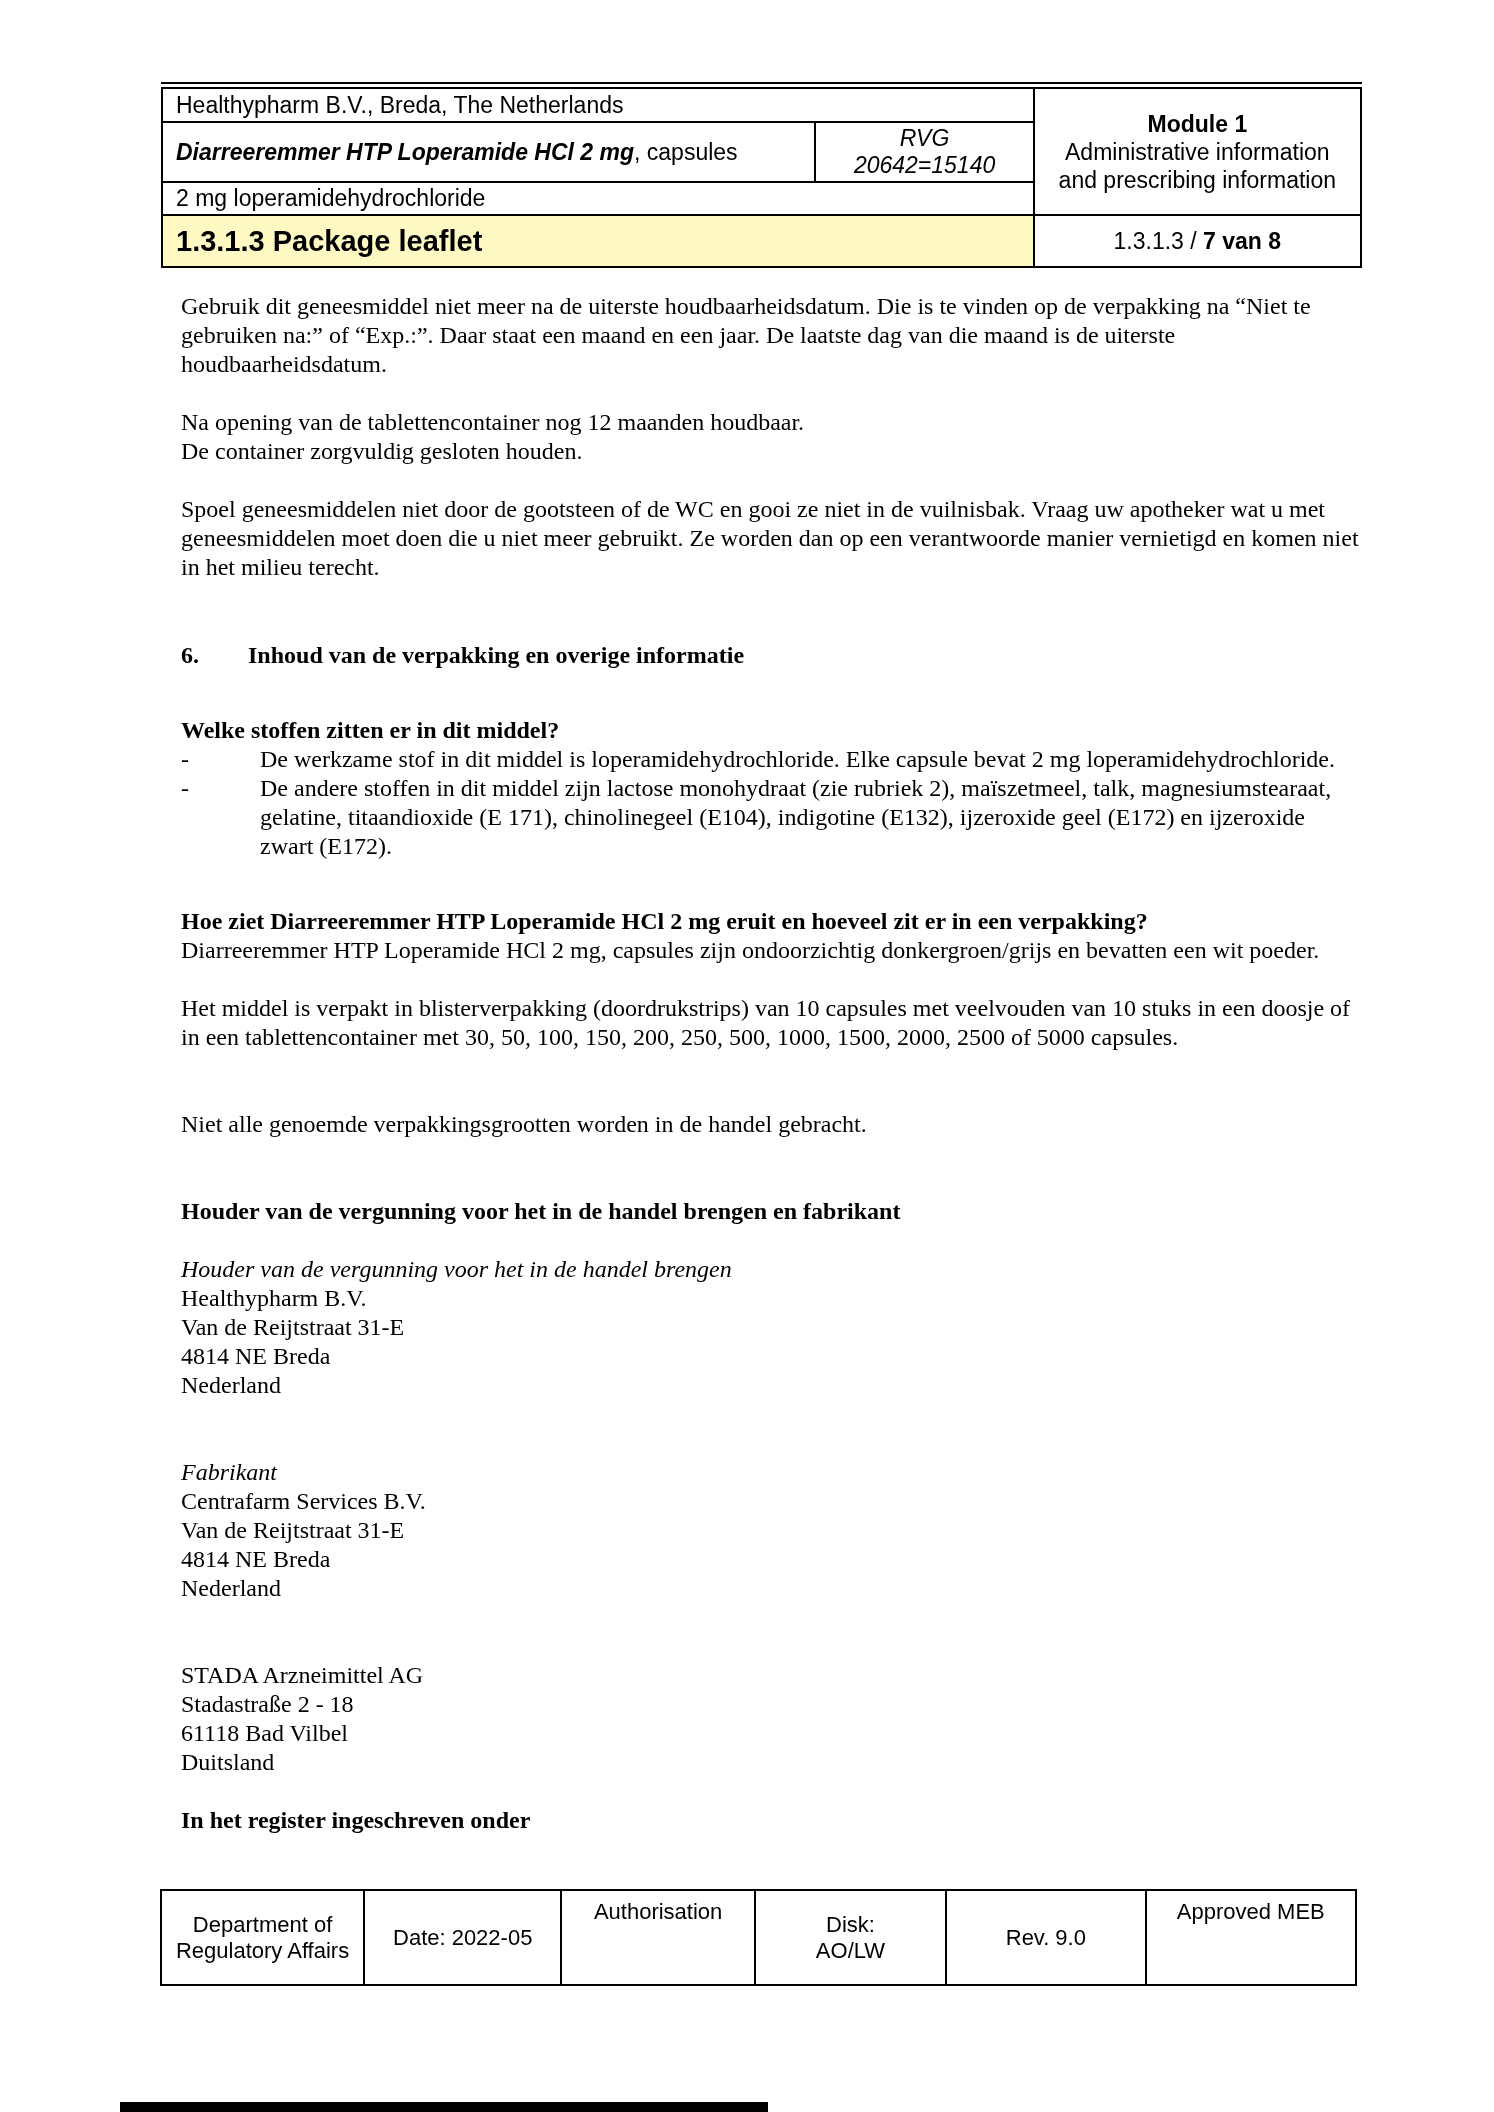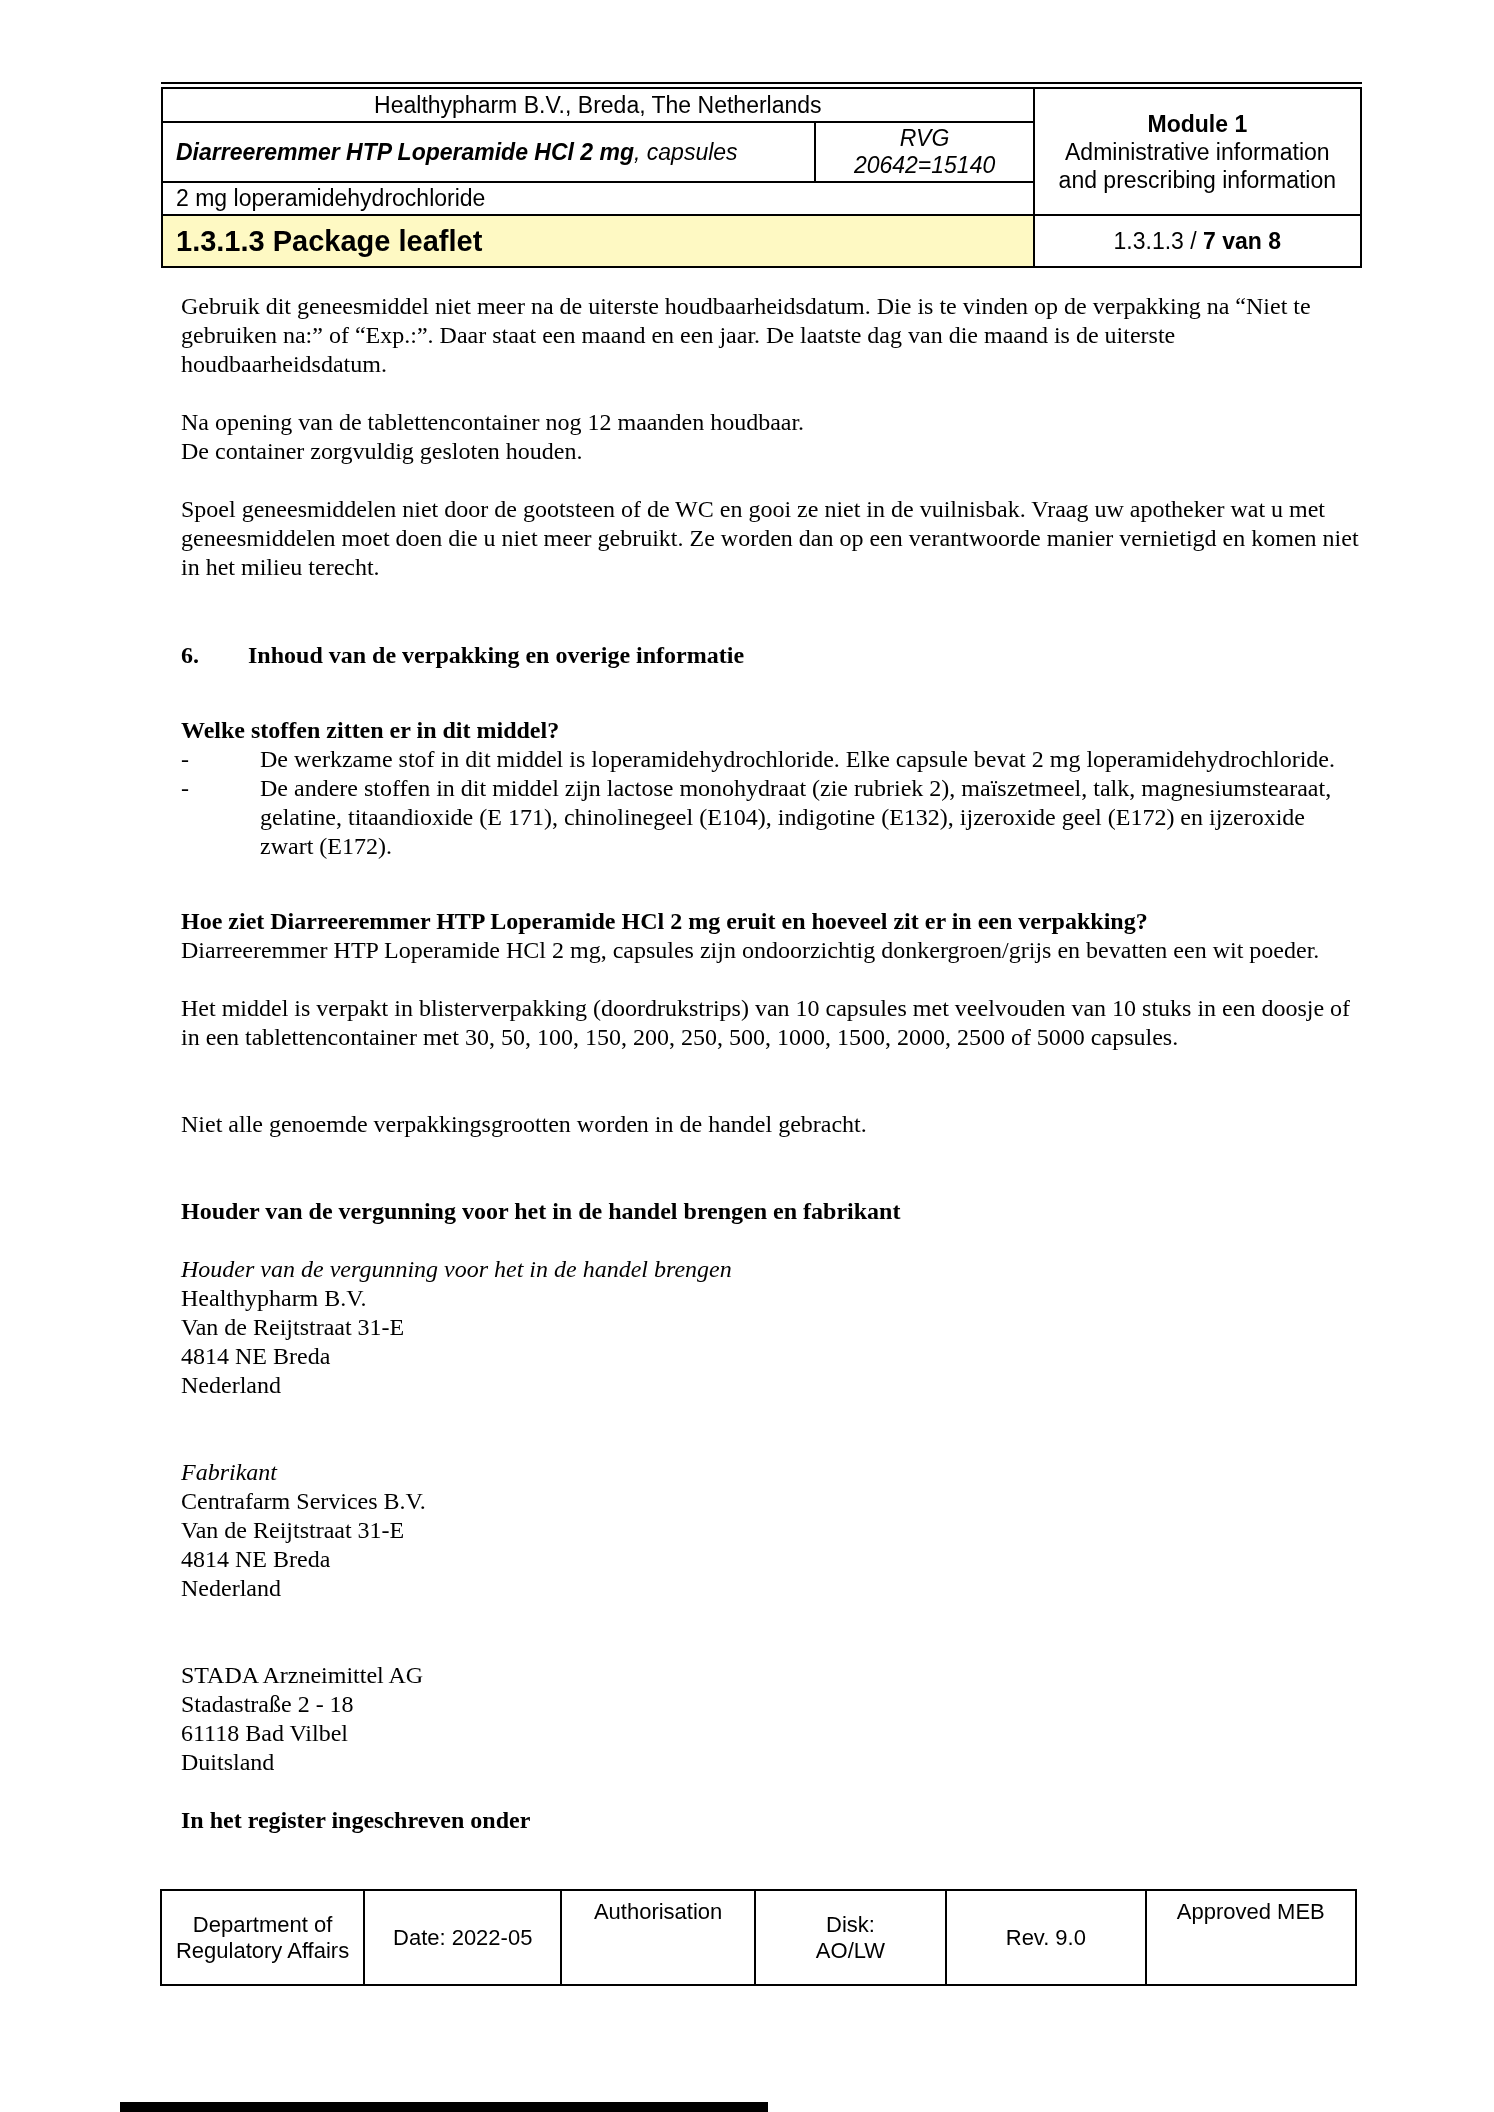--- a/index.html
+++ b/index.html
@@ -10,27 +10,27 @@
   }
   .page { position:absolute; left:161px; top:82px; width:1201px; }
 
   
   .hdr-rule { border-top:2px solid #000; margin-bottom:3px; }
   table.hdr {
     width:100%; border-collapse:collapse; table-layout:fixed;
     font-family:"Liberation Sans", sans-serif; font-size:23px;
   }
   table.hdr td { border:2px solid #000; padding:2px 13px; vertical-align:middle; }
-  td.cell-company { height:34px;text-align:center; }
+  td.cell-company { height:34px; }
   td.cell-product { height:34px; }
   td.cell-rvg { font-style:italic; text-align:center; padding:2px 6px;margin-left:25px; }
   td.cell-substance { height:32px; }
   td.cell-module { text-align:center; line-height:28px; padding:2px 4px; }
   .product-name { font-weight:bold; font-style:italic; }
-  .product-suffix { font-style:italic; }
+  .product-suffix { }
   .module-title { font-weight:bold; }
   td.cell-leaflet {
     background:#fef9c3; height:52px; border-top-width:3px;
     font-size:29px; font-weight:bold;
   }
   td.cell-pageref { text-align:center; border-top-width:3px; font-size:23px; }
   .pageref-bold { font-weight:bold; }
 
   
   .body-text { padding:12px 0 0 20px; font-size:24px; line-height:29px; }

